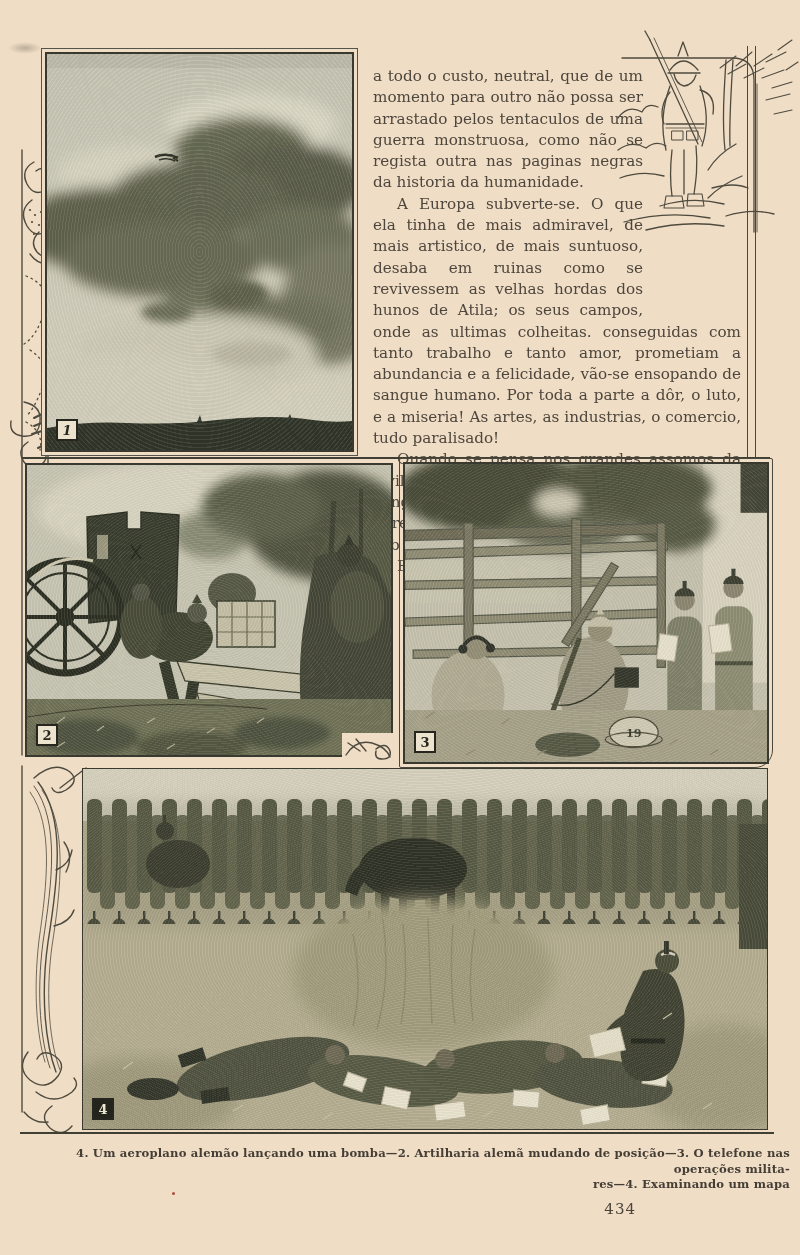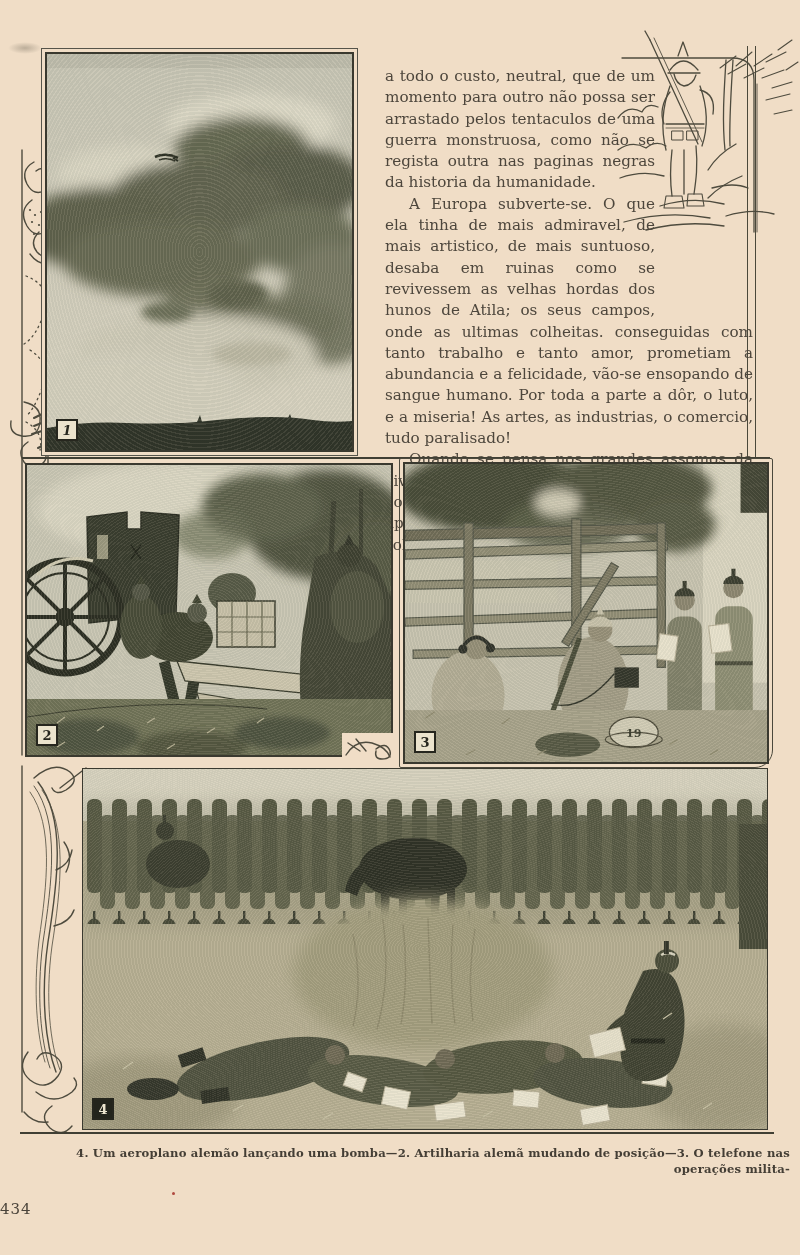--- a/index.html
+++ b/index.html
@@ -20,31 +20,31 @@
   #photo3::after{content:"";position:absolute;inset:0;pointer-events:none;
         background:repeating-radial-gradient(rgba(240,221,198,.10) 0 1px, rgba(60,60,45,.05) 1px 3px);}
   
   .badge{position:absolute;left:9px;bottom:9px;width:18px;height:18px;background:#ebe3cd;
         border:2px solid #26261e;color:#26261e;display:flex;align-items:center;justify-content:center;
         font:bold 13px "DejaVu Serif",serif;z-index:3;}
   .badge.it{font-style:italic;}
   .badge.dark{background:#23241c;color:#ece5cf;}
   
   #textcol{position:absolute;left:373px;top:66px;width:368px;height:392px;
-        font-size:15.2px;line-height:21.3px;text-align:justify;color:#4d463c;margin-left:12px;}
+        font-size:15.2px;line-height:21.3px;text-align:justify;color:#4d463c;}
   #textcol p{margin:0;}
   #textcol p.ind{text-indent:24px;}
   #ill-spacer{float:right;width:98px;height:243px;}
   .right-rule{position:absolute;left:747px;top:46px;width:7px;height:412px;
         border-left:1.6px solid #4a483a;border-right:1.6px solid #4a483a;}
   .rule-h{position:absolute;background:#403f34;height:2px;}
   
   #caption{position:absolute;left:10px;top:1146px;width:780px;text-align:right;
         font-weight:bold;font-size:11.6px;line-height:15.5px;color:#443e35;letter-spacing:.2px;}
-  #folio{position:absolute;left:0;top:1200px;width:636px;text-align:left;
+  #folio{position:absolute;left:0;top:1200px;width:636px;text-align:right;
         font-size:15px;letter-spacing:1px;color:#4b443b;}
   .speck{position:absolute;border-radius:50%;}
   .ln{stroke:#4e4b3e;fill:none;stroke-linecap:round;stroke-linejoin:round;}
 </style>
 </head>
 <body>
 
 <div class="page">
 
   <div class="speck abs" style="left:8px;top:42px;width:34px;height:12px;background:radial-gradient(rgba(90,84,70,.35),rgba(90,84,70,0) 70%);"></div>
@@ -473,16 +473,17 @@
       </g>
       <g stroke="#c8c2a6" stroke-width="1.2">
         <path d="M40 300 l10 -7 M150 342 l10 -6 M240 350 l10 -6 M400 348 l10 -6 M620 340 l9 -6 M580 250 l9 -6"></path>
       </g>
     </svg>
     <div class="badge dark">4</div>
   </div>
 
   <div id="caption">
     <div>4. Um aeroplano alemão lançando uma bomba—2. Artilharia alemã mudando de posição—3. O telefone nas operações milita-</div>
+    <div>res—4. Examinando um mapa</div>
   </div>
   <div id="folio">434</div>
 
 </div>
 
 </body></html>

